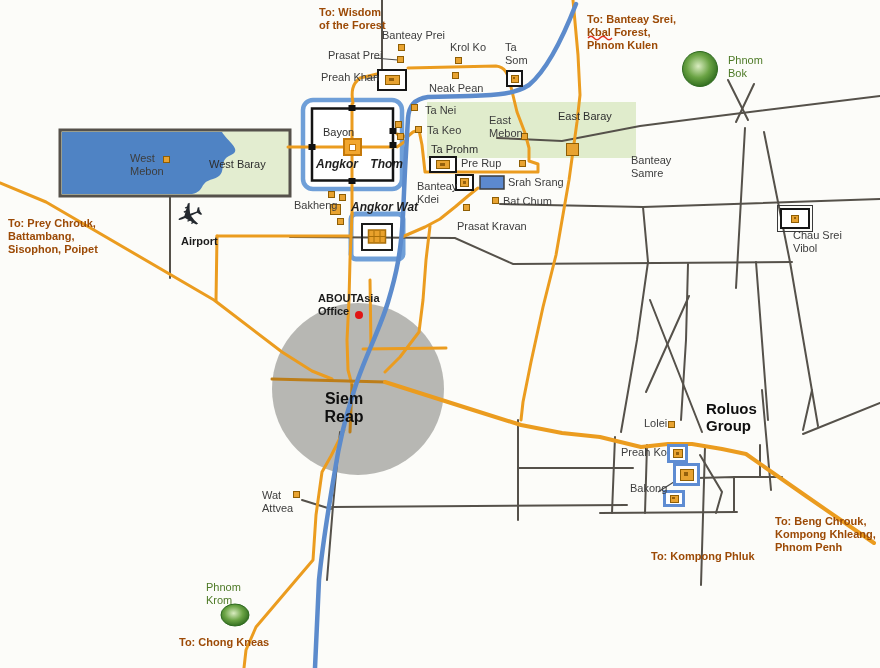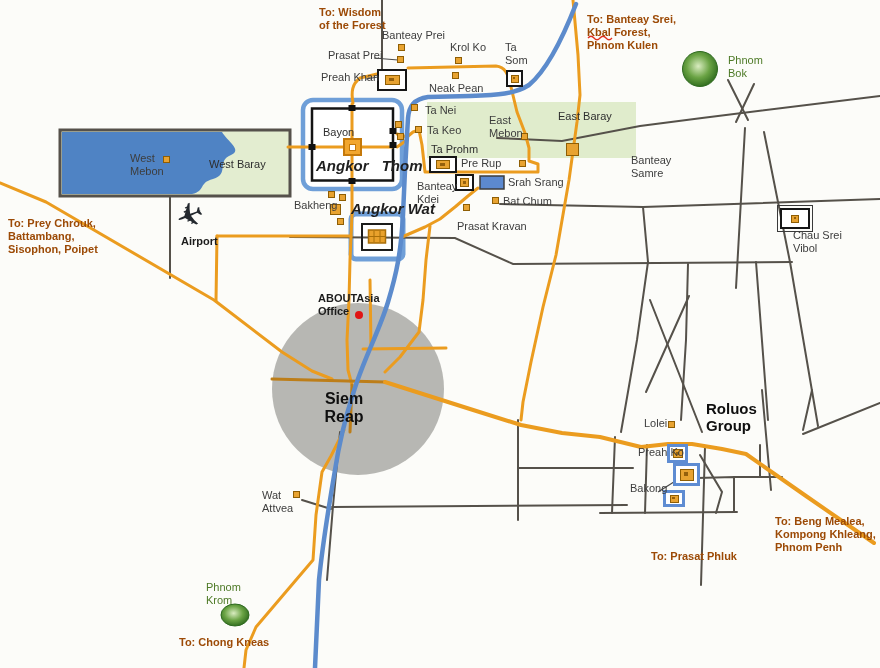--- a/index.html
+++ b/index.html
@@ -2,21 +2,21 @@
 <html><head>
 <meta charset="utf-8">
 <style>
   html,body{margin:0;padding:0;background:#e8e8e8;font-family:"Liberation Sans",sans-serif;}
   #stage{position:relative;width:880px;height:668px;background:#fcfcf9;overflow:hidden;margin:0 auto;}
   #roadsvg{position:absolute;left:0;top:0;}
   
   .lbl{position:absolute;font-size:11px;line-height:1.18;color:#3d3d3d;white-space:pre-line;z-index:30;}
   .bold{font-weight:normal;color:#2e2e2e;}
   .darkbold{font-weight:bold;color:#1c1c1c;}
-  .bi{font-weight:bold;font-style:italic;color:#1f1f1f;font-size:15px;}
+  .bi{font-weight:bold;font-style:italic;color:#1f1f1f;font-size:12px;}
   .dest{font-weight:bold;color:#9c4a06;}
   .green{font-weight:normal;color:#4e7a27;}
   .city{font-weight:bold;color:#0f0f0f;font-size:16px;line-height:1.15;}
   .citysm{font-weight:bold;color:#0f0f0f;font-size:15px;line-height:1.15;}
   .ctr{text-align:center;}
   .thom{word-spacing:9px;}
   
   .mk{position:absolute;width:7px;height:7px;background:#e8a331;border:1px solid #8f5e04;box-sizing:border-box;z-index:25;}
   .mk.md{width:11px;height:11px;border-width:1px;}
   .mk.lg{width:13px;height:13px;}
@@ -191,28 +191,28 @@
 Battambang,
 Sisophon, Poipet</div>
       <div class="lbl darkbold" style="left: 181px; top: 235px;">Airport</div>
       <div class="lbl darkbold" style="left: 318px; top: 292px;">ABOUTAsia
 Office</div>
       <div class="lbl city ctr" style="left: 320px; top: 390px; width: 48px;">Siem
 Reap</div>
       <div class="lbl plain" style="left: 644px; top: 417px;">Lolei</div>
       <div class="lbl citysm" style="left: 706px; top: 400px; width: 58px;">Roluos
 Group</div>
-      <div class="lbl plain" style="left: 638px; top: 446px; text-align: center;">Preah Ko</div>
+      <div class="lbl plain" style="left: 621px; top: 446px; text-align: center;">Preah Ko</div>
       <div class="lbl plain" style="left: 630px; top: 482px;">Bakong</div>
       <div class="lbl plain" style="left: 262px; top: 489px;">Wat
 Attvea</div>
-      <div class="lbl dest" style="left: 775px; top: 515px;">To: Beng Mealea,
+      <div class="lbl dest" style="left: 775px; top: 515px;">To: Beng Chrouk,
 Kompong Khleang,
 Phnom Penh</div>
-      <div class="lbl dest" style="left: 651px; top: 550px;">To: Prasat Phluk</div>
+      <div class="lbl dest" style="left: 651px; top: 550px;">To: Kompong Phluk</div>
       <div class="lbl green" style="left: 206px; top: 581px;">Phnom
 Krom</div>
       <div class="lbl dest" style="left: 179px; top: 636px;">To: Chong Kneas</div>
       <div class="mk sm" style="left: 398px; top: 44px;"></div>
       <div class="mk sm" style="left: 397px; top: 56px;"></div>
       <div class="mk sm" style="left: 455px; top: 57px;"></div>
       <div class="mk sm" style="left: 452px; top: 72px;"></div>
       <div class="mk sm" style="left: 411px; top: 104px;"></div>
       <div class="mk sm" style="left: 415px; top: 126px;"></div>
       <div class="mk sm" style="left: 395px; top: 121px;"></div>

